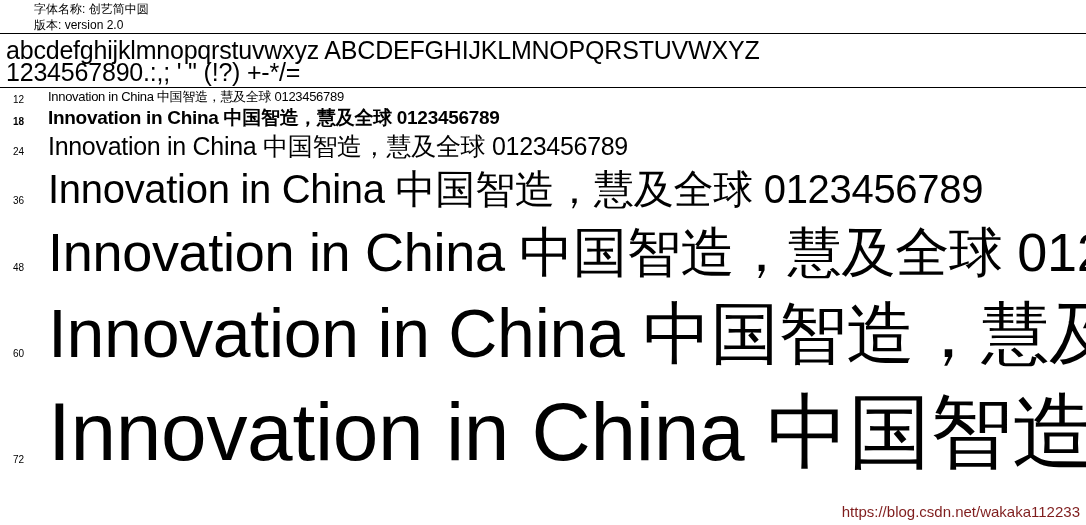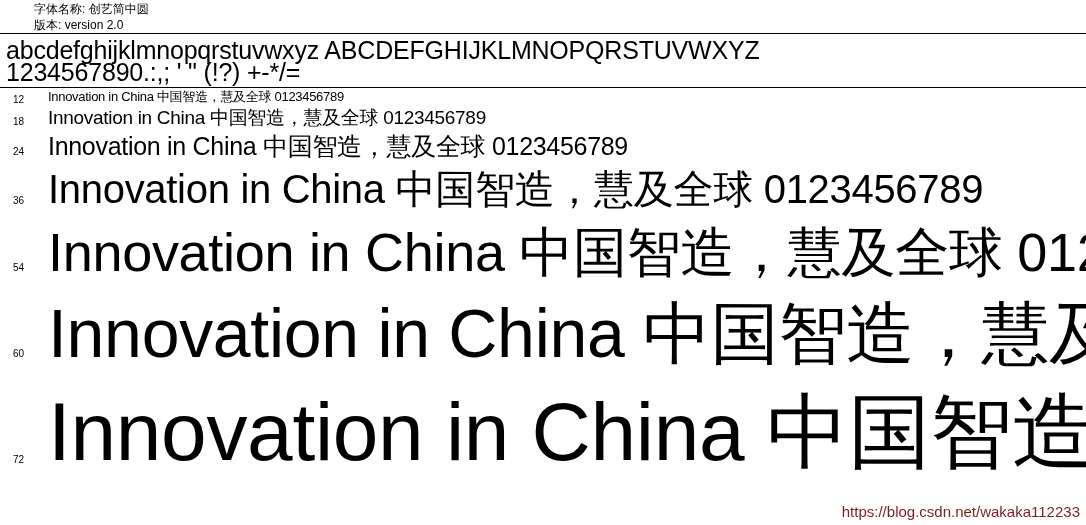--- a/index.html
+++ b/index.html
@@ -75,21 +75,21 @@
     margin-left: 48px;
     color: #000;
     letter-spacing: -0.3px;
   }
 
   
   .row-12 { height: 18px; }
   .row-12 .size-label { top: 6px; }
   .row-12 .sample-text { font-size: 13px; line-height: 18px; }
 
-  .row-18 { height: 24px; }
+  .row-18 { height: 24px; font-weight: bold; }
   .row-18 .size-label { top: 10px; }
   .row-18 .sample-text { font-size: 19px; line-height: 24px; }
 
   .row-24 { height: 32px; }
   .row-24 .size-label { top: 16px; }
   .row-24 .sample-text { font-size: 25px; line-height: 32px; }
 
   .row-36 { height: 54px; }
   .row-36 .size-label { top: 33px; }
   .row-36 .sample-text { font-size: 40px; line-height: 54px; }
@@ -151,21 +151,21 @@
     <span class="size-label">24</span>
     <span class="sample-text">Innovation in China 中国智造，慧及全球 0123456789</span>
   </div>
 
   <div class="sample-row row-36">
     <span class="size-label">36</span>
     <span class="sample-text">Innovation in China 中国智造，慧及全球 0123456789</span>
   </div>
 
   <div class="sample-row row-48">
-    <span class="size-label">54</span>
+    <span class="size-label">48</span>
     <span class="sample-text">Innovation in China 中国智造，慧及全球 0123456789</span>
   </div>
 
   <div class="sample-row row-60">
     <span class="size-label">60</span>
     <span class="sample-text">Innovation in China 中国智造，慧及全球 0123456789</span>
   </div>
 
   <div class="sample-row row-72">
     <span class="size-label">72</span>

